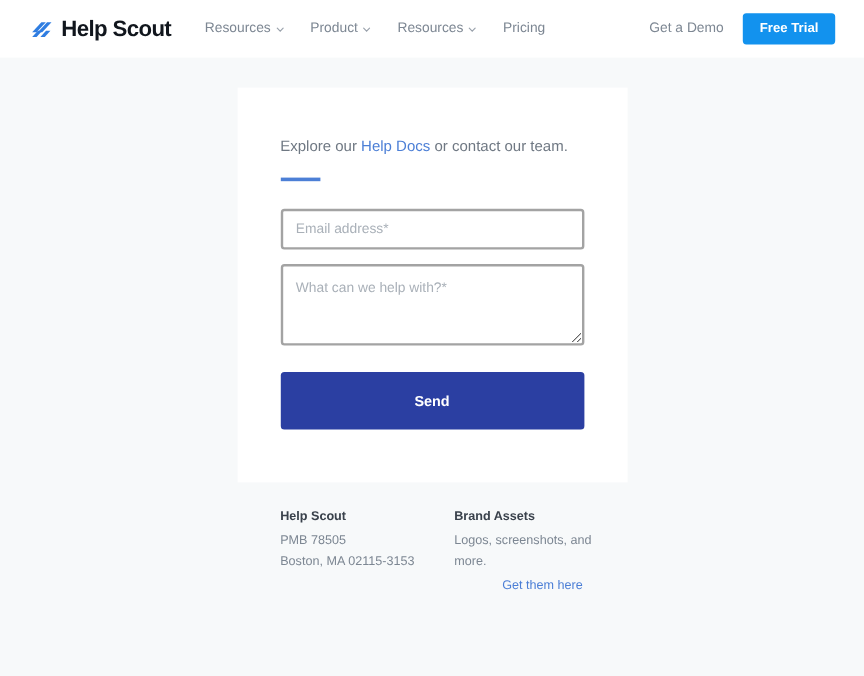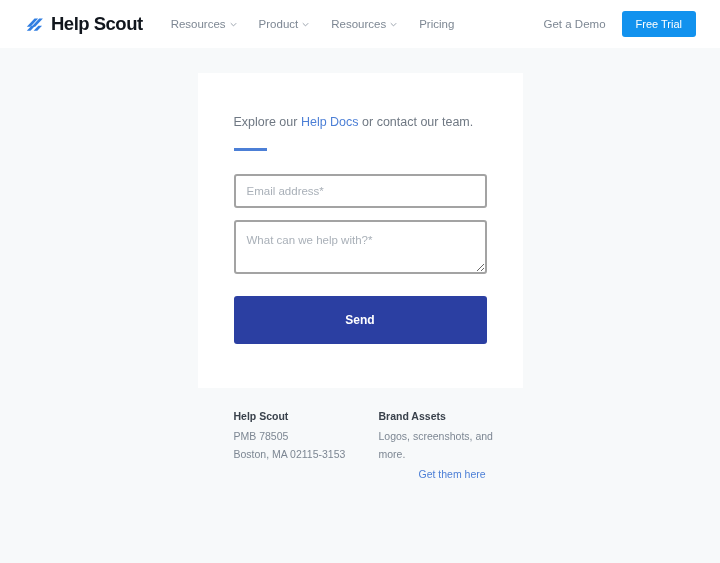--- a/index.html
+++ b/index.html
@@ -84,21 +84,21 @@
     color: #7d8793;
     text-decoration: none;
     white-space: nowrap;
     cursor: pointer;
   }
 
   .trial-btn {
     background: #1292ee;
     color: #ffffff;
     font-size: 11px;
-    font-weight: normal;
+    font-weight: bold;
     border: none;
     border-radius: 3px;
     padding: 7px 14px;
     cursor: pointer;
     white-space: nowrap;
     font-family: "Liberation Sans", sans-serif;
   }
 
   
   .page {
@@ -159,21 +159,21 @@
   }
 
   .field::placeholder { color: #a9b0b8; }
 
   .email-field {
     height: 34px;
     margin-bottom: 12px;
   }
 
   .message-field {
-    height: 54px;
+    height: 68px;
     resize: vertical;
     display: block;
     line-height: 1.5;
   }
 
   .send-btn {
     width: 100%;
     height: 48px;
     margin-top: 22px;
     background: #2b3fa2;

